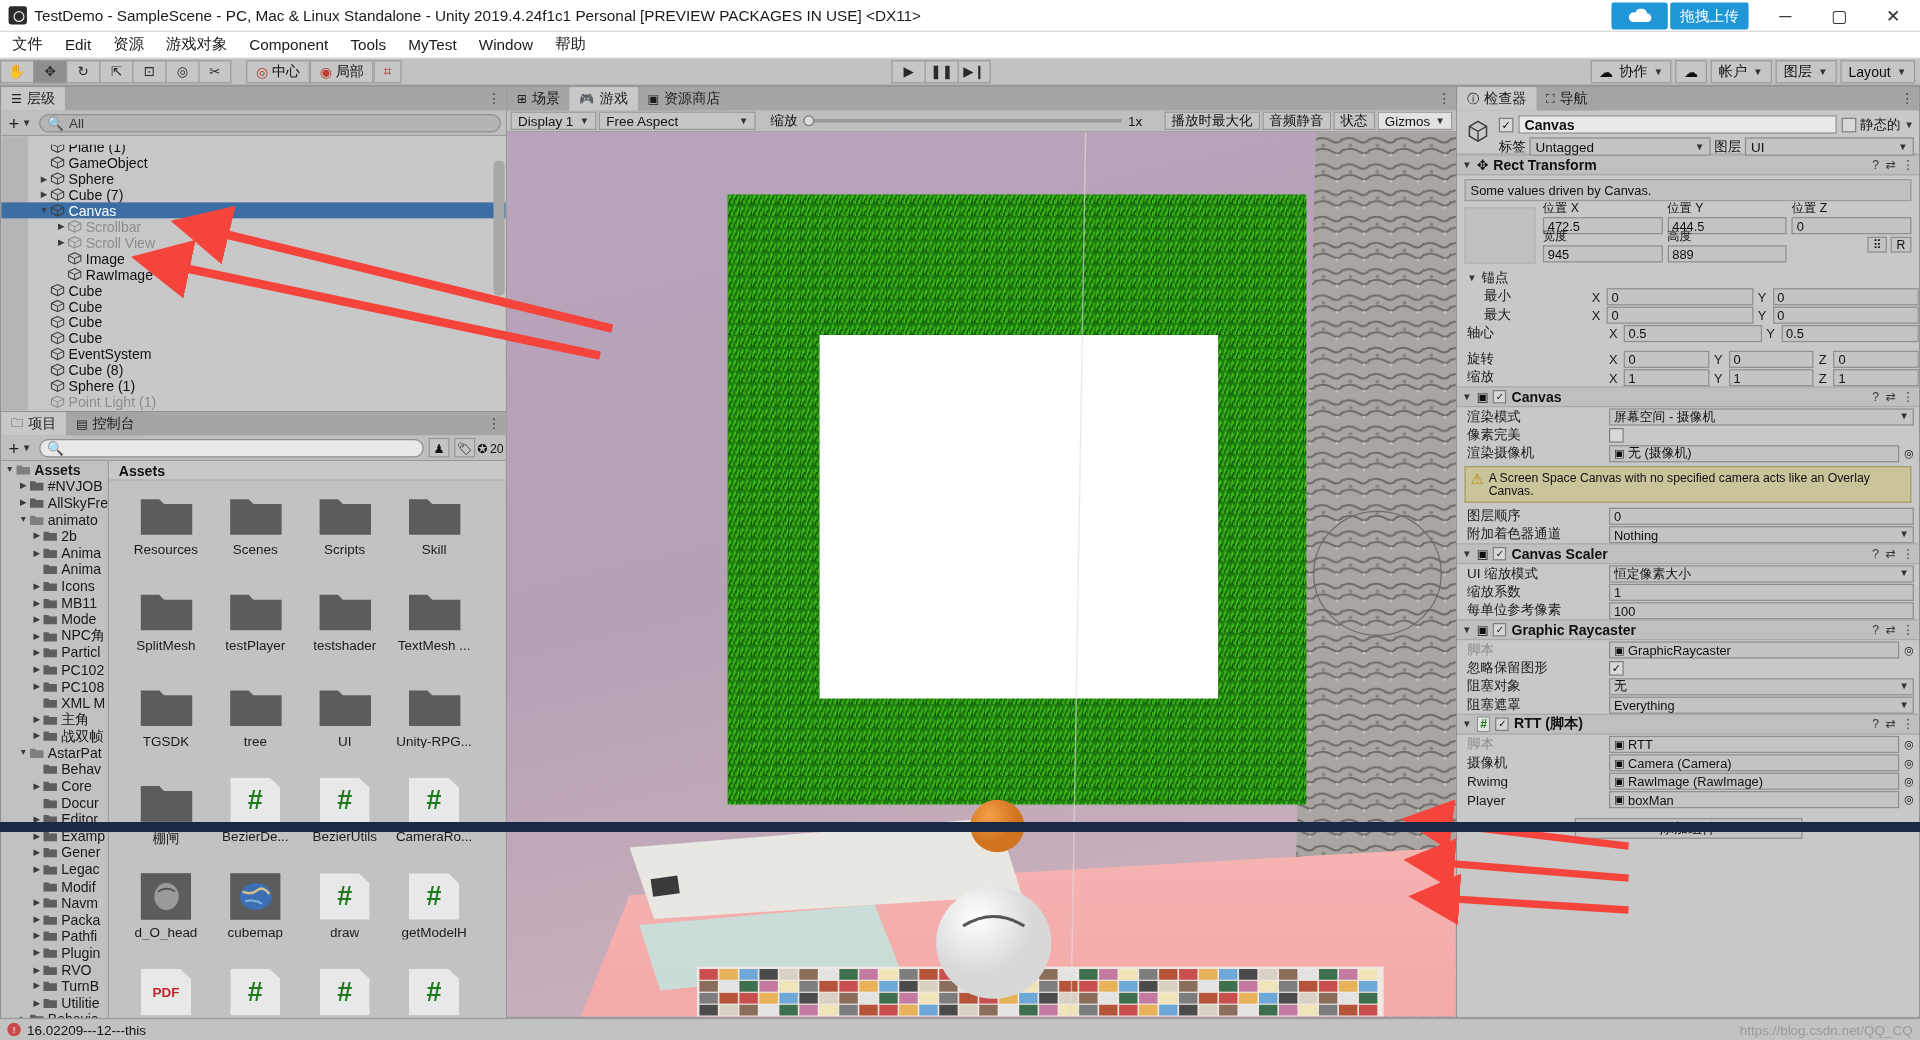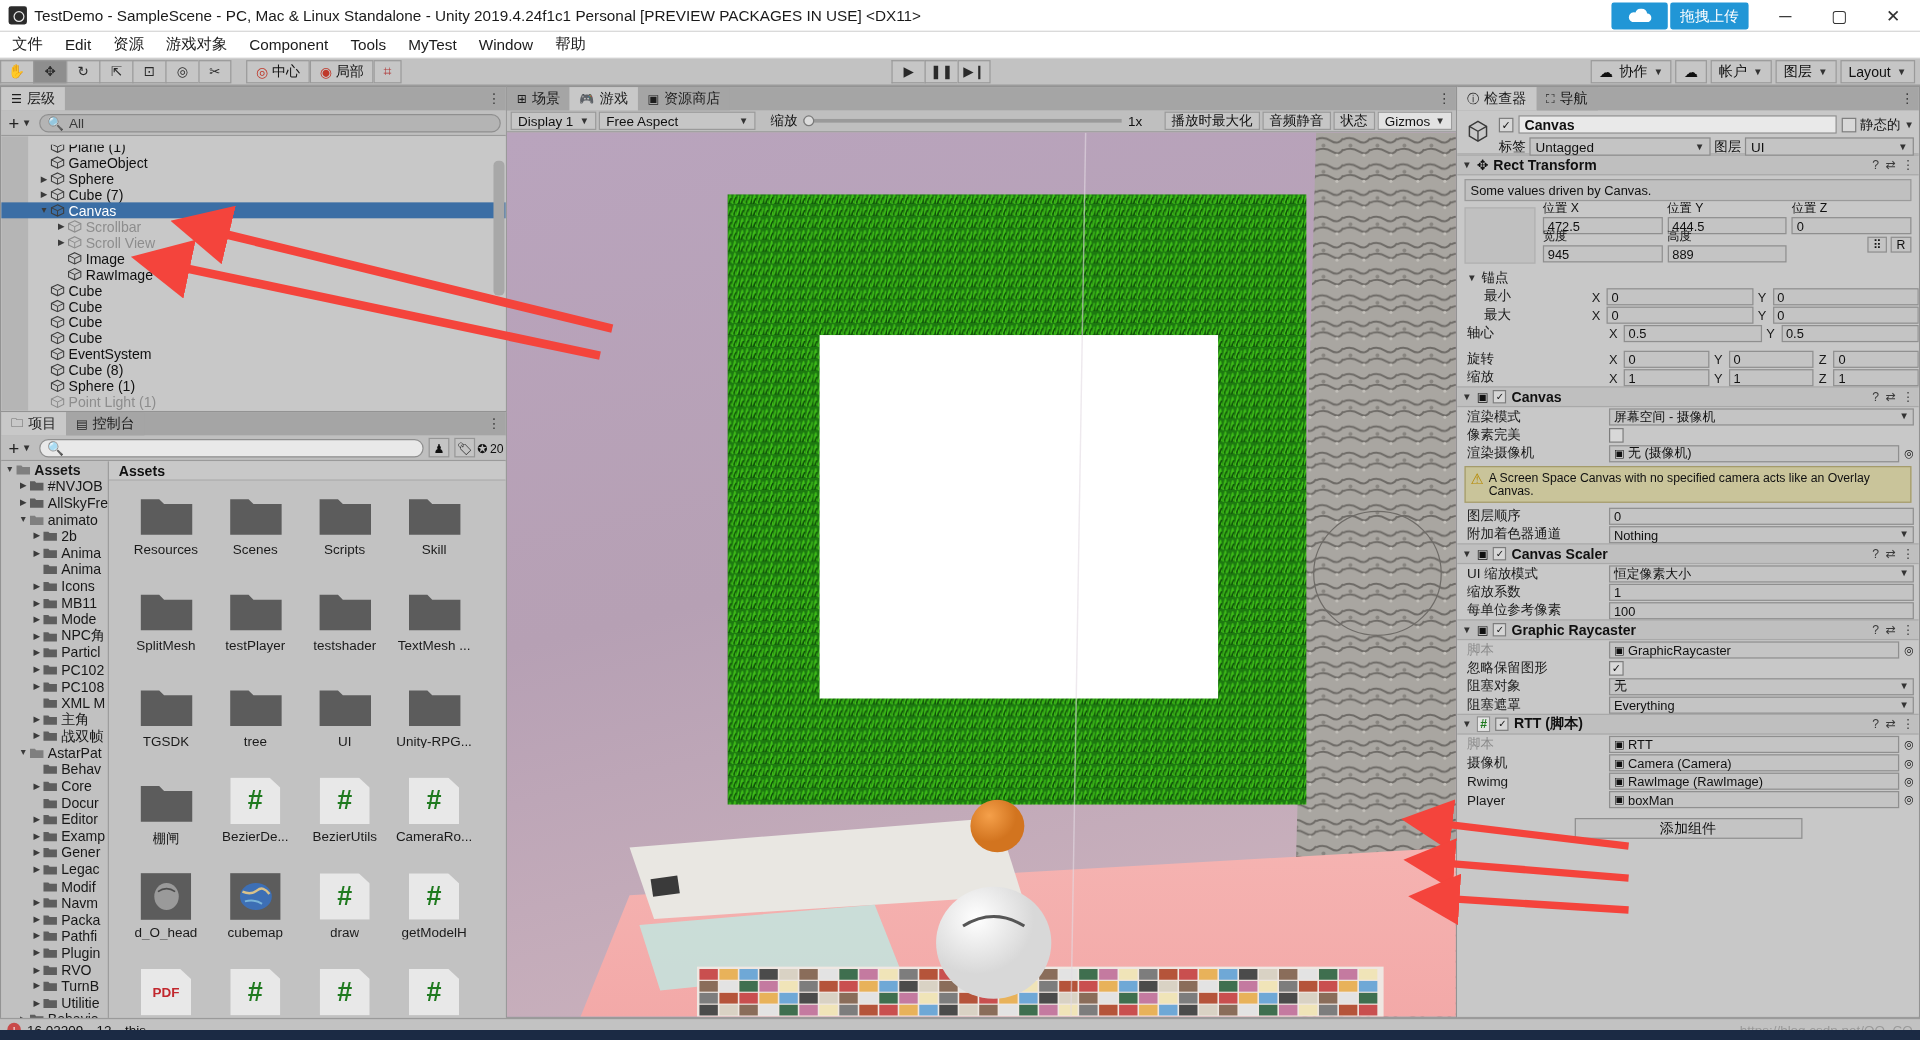--- a/index.html
+++ b/index.html
@@ -1,19 +1,19 @@
 <!DOCTYPE html>
 <html><head>
 <meta charset="utf-8">
 <style>
   * { box-sizing: border-box; margin:0; padding:0; }
   html,body{ width:1920px; height:1040px; overflow:hidden;
     font-family:"Liberation Sans","DejaVu Sans",sans-serif;
     background:#c2c2c2; font-size:13px; color:#101010; }
-  #app{ position:relative; width:1920px; height:1040px;
+  #app{ position:relative; width:1920px; height:832px;
         transform-origin:0 0; }
   
   #scaler{ position:absolute; left:0; top:0; width:1568px; height:848px;
            transform:scale(1.2245,1.2264); transform-origin:0 0; background:#c8c8c8; }
 
   
   .titlebar{ height:26px; background:#ffffff; display:flex; align-items:center;
              border-bottom:1px solid #d6d6d6; position:relative; }
   .tb-icon{ width:15px; height:15px; margin:0 6px 0 7px; background:#2b2b2b;
             border-radius:2px; position:relative; flex:none; }

